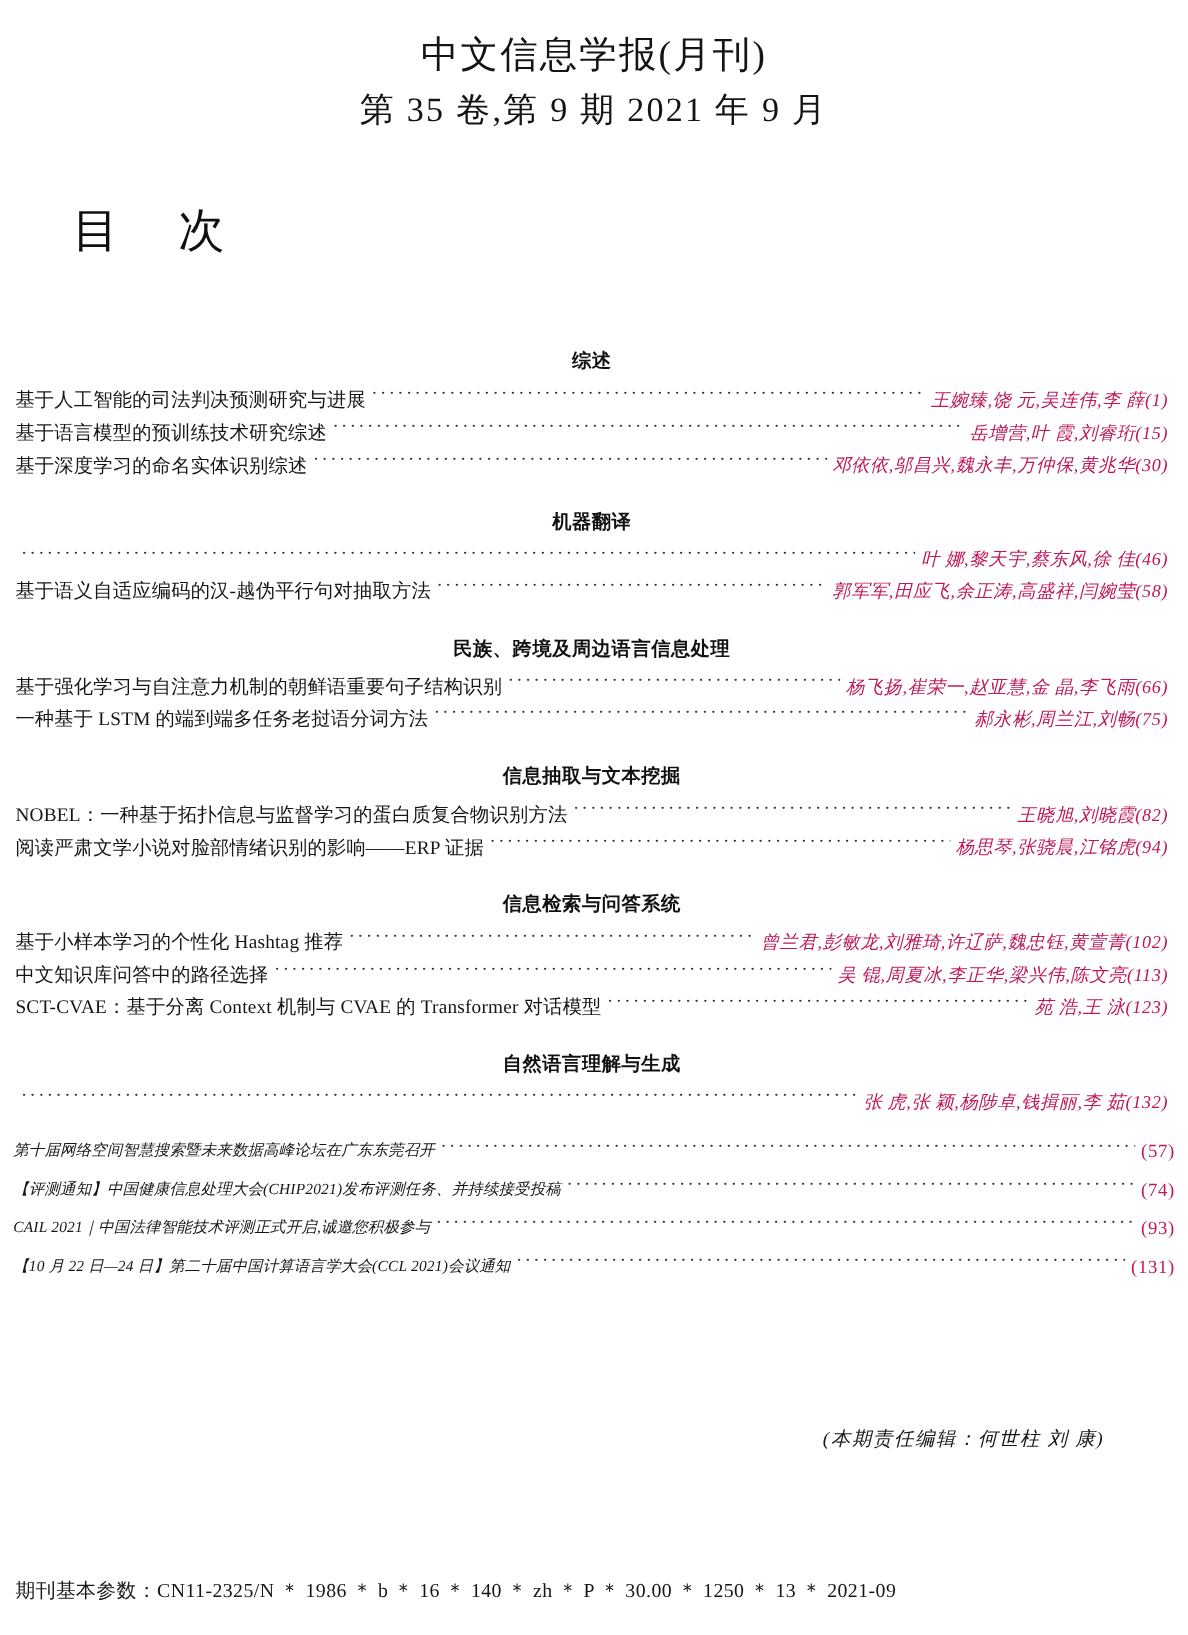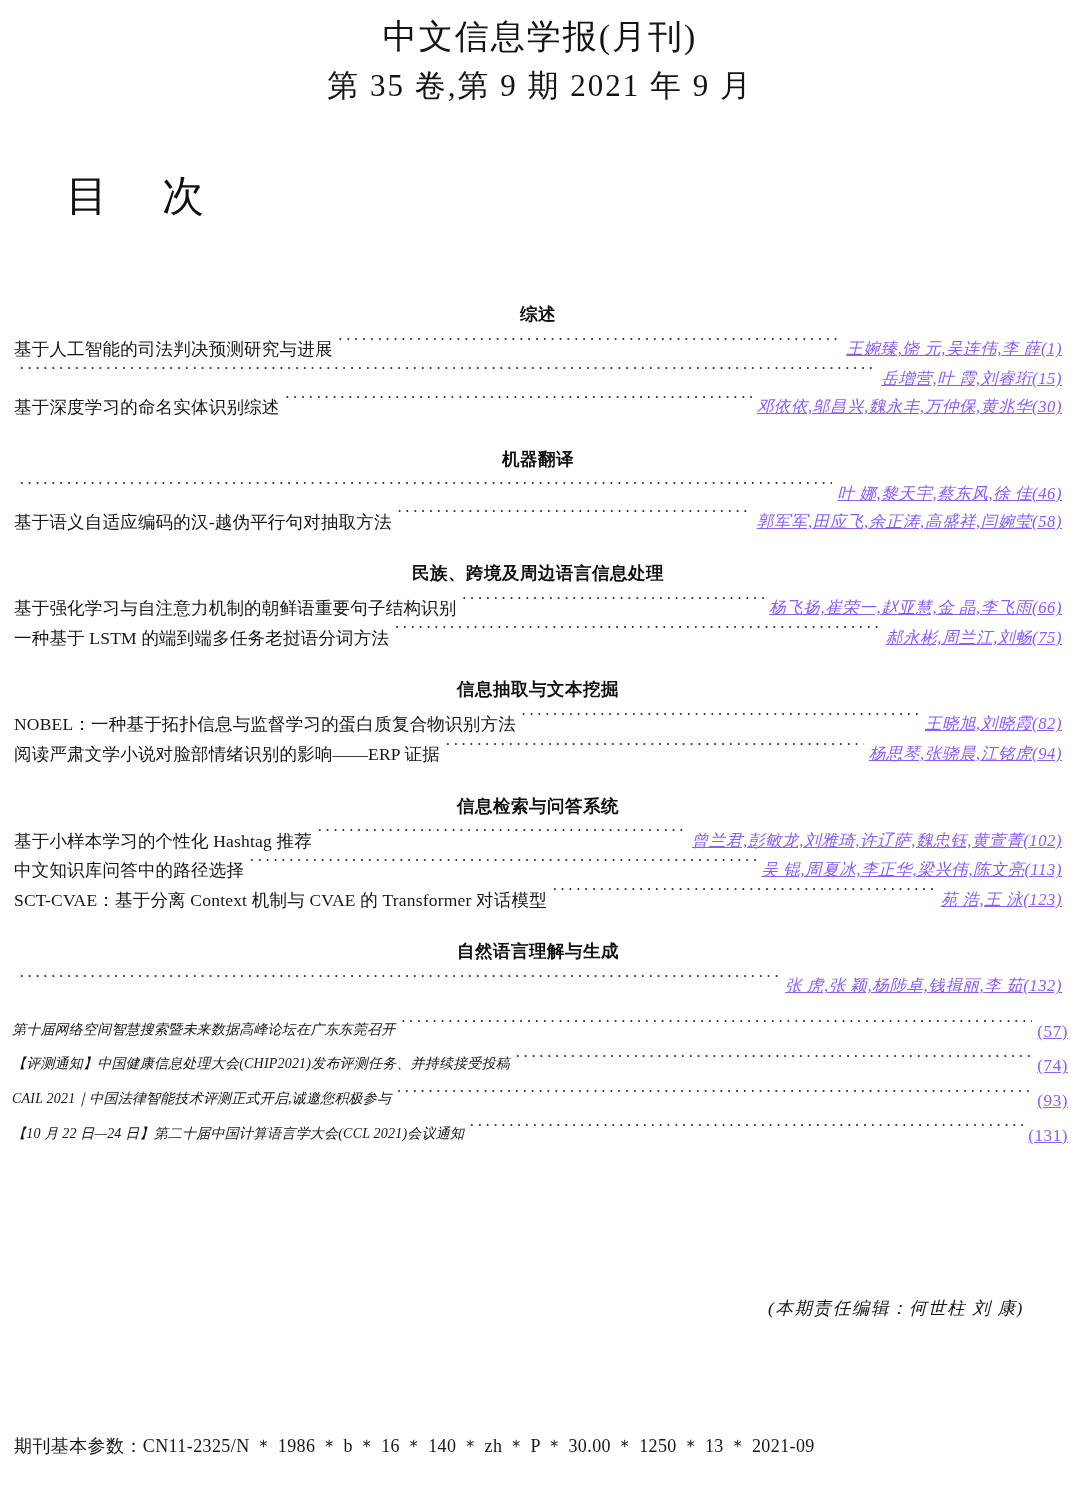--- a/index.html
+++ b/index.html
@@ -19,21 +19,21 @@
   .page {
     position: relative;
     width: 1080px;
     height: 1486px;
     padding: 0 12px;
   }
 
   
   .masthead {
     text-align: center;
-    padding-top: 16px;
+    padding-top: 30px;
   }
   .journal-title {
     font-family: "Liberation Serif", "DejaVu Serif", serif;
     font-size: 34px;
     letter-spacing: 2px;
     line-height: 1.25;
     color: #141414;
   }
   .issue-line {
     font-family: "Liberation Serif", "DejaVu Serif", serif;
@@ -67,21 +67,21 @@
     letter-spacing: 0.5px;
     color: #111;
     margin-top: 26px;
     margin-bottom: 10px;
     text-align: center;
   }
   .section-heading.first { margin-top: 0; }
 
   .entry {
     display: flex;
-    align-items: flex-start;
+    align-items: center;
     width: 100%;
     font-size: 17.5px;
     line-height: 1.52;
     margin: 3px 0;
     white-space: nowrap;
   }
   .entry.indent .entry-title { padding-left: 11px; }
 
   .entry-title {
     flex: 0 0 auto;
@@ -107,37 +107,36 @@
     white-space: nowrap;
     position: absolute;
     left: 0; right: 0;
     bottom: 0.07em;
   }
   .entry-authors {
     flex: 0 0 auto;
     font-family: "Liberation Serif", "DejaVu Serif", serif;
     font-style: italic;
     font-size: 16.5px;
-    color: #8b5cf6;
+    color: #be185d;
     letter-spacing: 0.6px;
-    text-decoration: underline;
   }
   .entry-authors.plain {
     font-style: normal;
   }
 
   .notices { margin-top: 20px; }
   .notices .entry { margin: 9px 0; }
   .notices .entry-title { font-size: 14px; font-style: italic; }
   .notices .entry-authors { font-style: normal; font-size: 17px; }
 
   
   .editor-line {
     position: absolute;
-    right: 56px;
+    right: 76px;
     top: 1296px;
     font-family: "Liberation Serif", "DejaVu Serif", serif;
     font-style: italic;
     font-size: 17.5px;
     letter-spacing: 1.6px;
     color: #161616;
   }
   .params-line {
     position: absolute;
     left: 14px;
@@ -161,20 +160,21 @@
   <div class="toc-heading">目次</div>
 
   <div class="contents" id="contents">
       <div class="section-heading first">综述</div>
       <div class="entry">
         <span class="entry-title">基于人工智能的司法判决预测研究与进展</span>
         <span class="leader"></span>
         <span class="entry-authors">王婉臻,饶 元,吴连伟,李 薛(1)</span>
       </div>
       <div class="entry">
+        <span class="entry-title">基于语言模型的预训练技术研究综述</span>
         <span class="leader"></span>
         <span class="entry-authors">岳增营,叶 霞,刘睿珩(15)</span>
       </div>
       <div class="entry">
         <span class="entry-title">基于深度学习的命名实体识别综述</span>
         <span class="leader"></span>
         <span class="entry-authors">邓依依,邬昌兴,魏永丰,万仲保,黄兆华(30)</span>
       </div>
       <div class="section-heading">机器翻译</div>
       <div class="entry">

